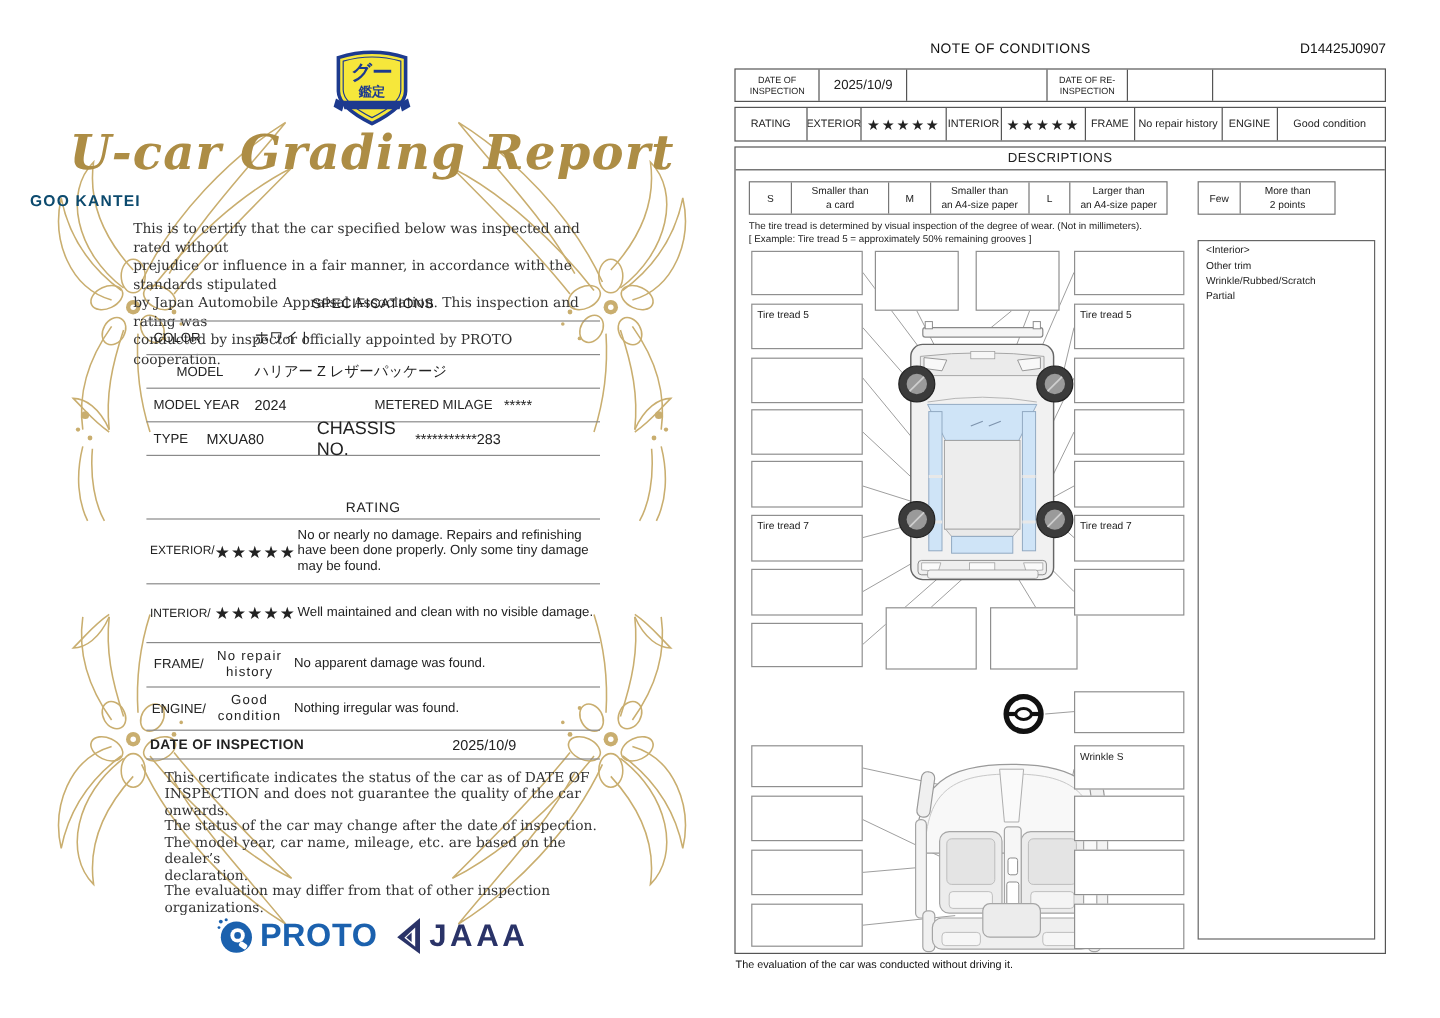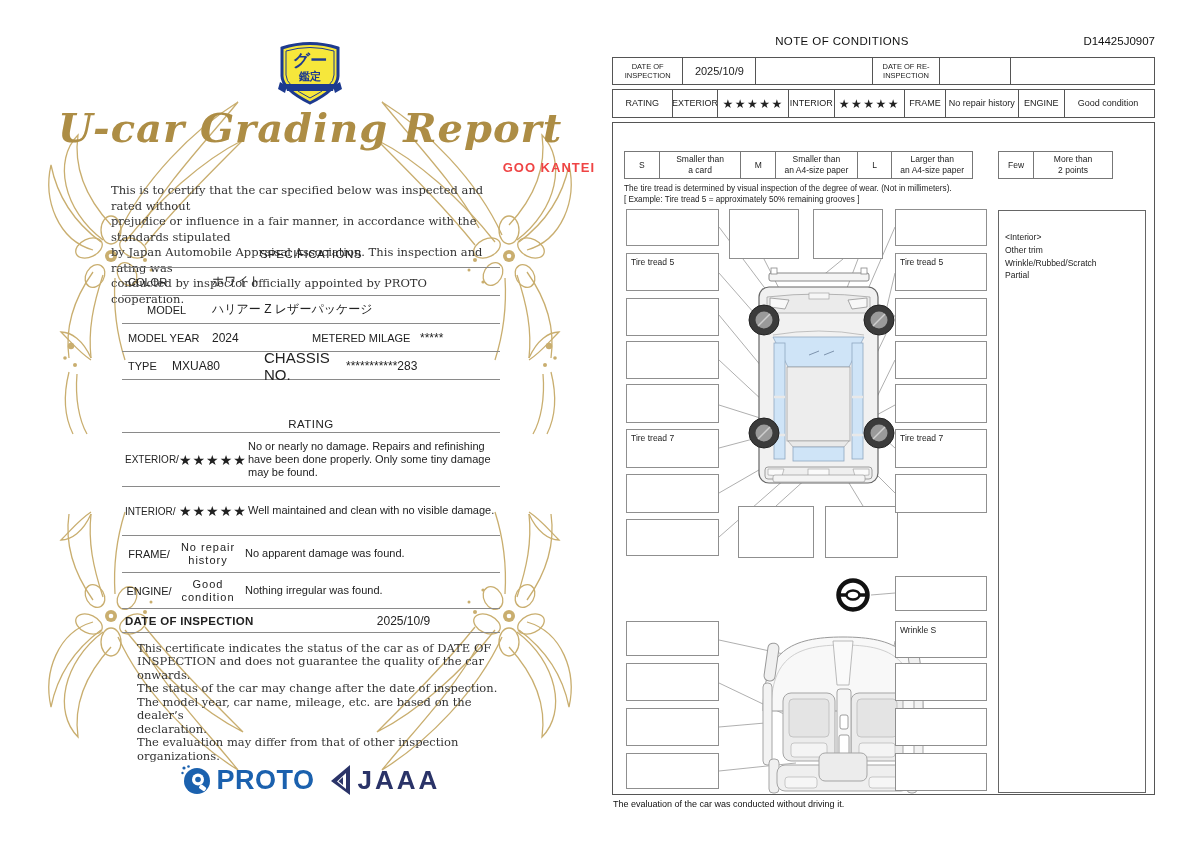--- a/index.html
+++ b/index.html
@@ -8,22 +8,22 @@
   .preline{white-space:pre-line}
   .serif{font-family:"DejaVu Serif","Liberation Serif",serif}
 
   
   .page-left{position:absolute;left:25px;top:20px;width:570px;height:812px}
   .ornaments{position:absolute;left:0;top:0;width:570px;height:812px}
   .badge{position:absolute;left:50%;top:16px;transform:translateX(-50%)}
   .gc-title{position:absolute;left:0;top:84px;width:570px;text-align:center;
             font-family:"DejaVu Serif","Liberation Serif",serif;font-style:italic;font-weight:bold;
             font-size:40px;color:#ad8d45;letter-spacing:1px}
-  .gc-sub{position:absolute;left:0;top:140px;width:570px;text-align:right;
-          font-size:13px;font-weight:bold;letter-spacing:1px;color:#ef4444}
+  .gc-sub{position:absolute;left:0;top:140px;width:570px;text-align:left;
+          font-size:13px;font-weight:bold;letter-spacing:1px;color:#0c4a6e}
   .gc-intro{position:absolute;left:86px;top:163px;width:386px;
             font-size:11.5px;line-height:1.35;color:#333}
   .sec-heading{position:absolute;width:378px;left:97px;text-align:center;
                font-size:11.5px;color:#222;letter-spacing:.5px}
   .spec-table{position:absolute;left:97px;top:247px;width:378px;font-size:11px}
   .spec-row{display:flex;align-items:center;height:27px;border-top:1px solid #8a8a8a}
   .spec-row:last-child{border-bottom:1px solid #8a8a8a}
   .sp-label{padding-left:6px;width:84px;color:#222;flex-shrink:0}
   .sp-label.ind{padding-left:25px;width:65px}
   .sp-label.w50{width:44px}
@@ -39,21 +39,21 @@
   .rt-label.big{font-size:11px;text-align:center;padding-left:0}
   .rt-val{width:64px;text-align:center;flex-shrink:0;font-size:14px;letter-spacing:1px}
   .rt-val.txt{font-size:11px;line-height:1.15}
   .rt-desc{flex:1;padding-left:5px;font-size:11px;line-height:1.2}
   .rt-date-label{width:182px;padding-left:3px;font-size:11.5px;font-weight:bold;letter-spacing:.3px}
   .rt-date-val{flex:1;text-align:center;font-size:12px}
   .gc-disclaimer{position:absolute;left:112px;top:622px;width:372px;
                  font-size:11.5px;line-height:1.17;color:#333}
   .logos{position:absolute;left:0;top:744px;width:570px;display:flex;
          justify-content:center;align-items:center;gap:14px}
-  .logo-unit{display:flex;align-items:center;gap:5px}
+  .logo-unit{display:flex;align-items:flex-start;gap:5px}
   .proto-text{font-size:27px;font-weight:bold;color:#1b61ae;letter-spacing:.5px}
   .jaaa-text{font-size:26px;font-weight:bold;color:#2a3368;letter-spacing:3px}
 
   
   .page-right{position:absolute;left:612px;top:30px;width:543px;height:800px}
   .rp-title{position:absolute;left:0;top:5px;width:460px;text-align:center;
             font-size:11.5px;letter-spacing:.4px;color:#111}
   .rp-docid{position:absolute;right:0;top:5px;font-size:11.5px;color:#111}
   .rp-table{position:absolute;left:0;width:543px;display:flex;
             border:1px solid #555;box-sizing:border-box;background:#fff}
@@ -75,23 +75,23 @@
   .legend{position:absolute;top:28px;height:28px;display:flex;border:1px solid #777;
           box-sizing:border-box}
   .legend .lg{border-right:1px solid #777;display:flex;align-items:center;justify-content:center;
               text-align:center;font-size:8.5px;line-height:1.25;box-sizing:border-box}
   .legend .lg:last-child{border-right:none}
   .lg-key{width:35px}
   .tire-note{position:absolute;left:11px;top:60px;font-size:8.2px;line-height:1.35;color:#222}
   .diagram{position:absolute;left:0;top:0;width:543px;height:673px}
   .abox{position:absolute;border:1px solid #8f8f8f;background:#fff;box-sizing:border-box;
         font-size:8.5px;padding:3px 4px;color:#222}
-  .interior-box{position:absolute;left:385px;top:87px;width:148px;height:583px;
+  .interior-box{position:absolute;left:385px;top:77px;width:148px;height:583px;
                 border:1px solid #666;box-sizing:border-box;background:#fff;
-                font-size:8.5px;line-height:1.5;padding:20px 6px;color:#222}
+                font-size:8.5px;line-height:1.5;padding:1px 6px;color:#222}
   .rp-footer{position:absolute;left:1px;top:769px;font-size:9px;color:#111}
 
   svg .gold{stroke:#c9ae6f;stroke-width:1.3;fill:none}
   svg .golddot{fill:#c9ae6f;stroke:none}
   svg .cl{stroke:#9a9a9a;stroke-width:.8;fill:none}
   svg .win{fill:#cfe4f7;stroke:#8fa7c0;stroke-width:.8}
 </style>
 </head>
 <body>
 
@@ -257,20 +257,21 @@
     <div class="cell c-star" style="width:13%">★★★★★</div>
     <div class="cell c-9" style="width:8.5%">INTERIOR</div>
     <div class="cell c-star" style="width:13%">★★★★★</div>
     <div class="cell c-9" style="width:7.5%">FRAME</div>
     <div class="cell c-9 preline" style="width:13.5%">No repair history</div>
     <div class="cell c-9" style="width:8.5%">ENGINE</div>
     <div class="cell c-9 preline" style="width:16%">Good condition</div>
   </div>
 
   <div class="desc-box">
+    <div class="desc-head">DESCRIPTIONS</div>
 
     <div class="legend" style="left:11px;width:349px">
       <div class="lg lg-key">S</div>
       <div class="lg preline" style="width:82px">Smaller than
 a card</div>
       <div class="lg lg-key">M</div>
       <div class="lg preline" style="width:82px">Smaller than
 an A4-size paper</div>
       <div class="lg lg-key">L</div>
       <div class="lg preline" style="width:80px">Larger than

